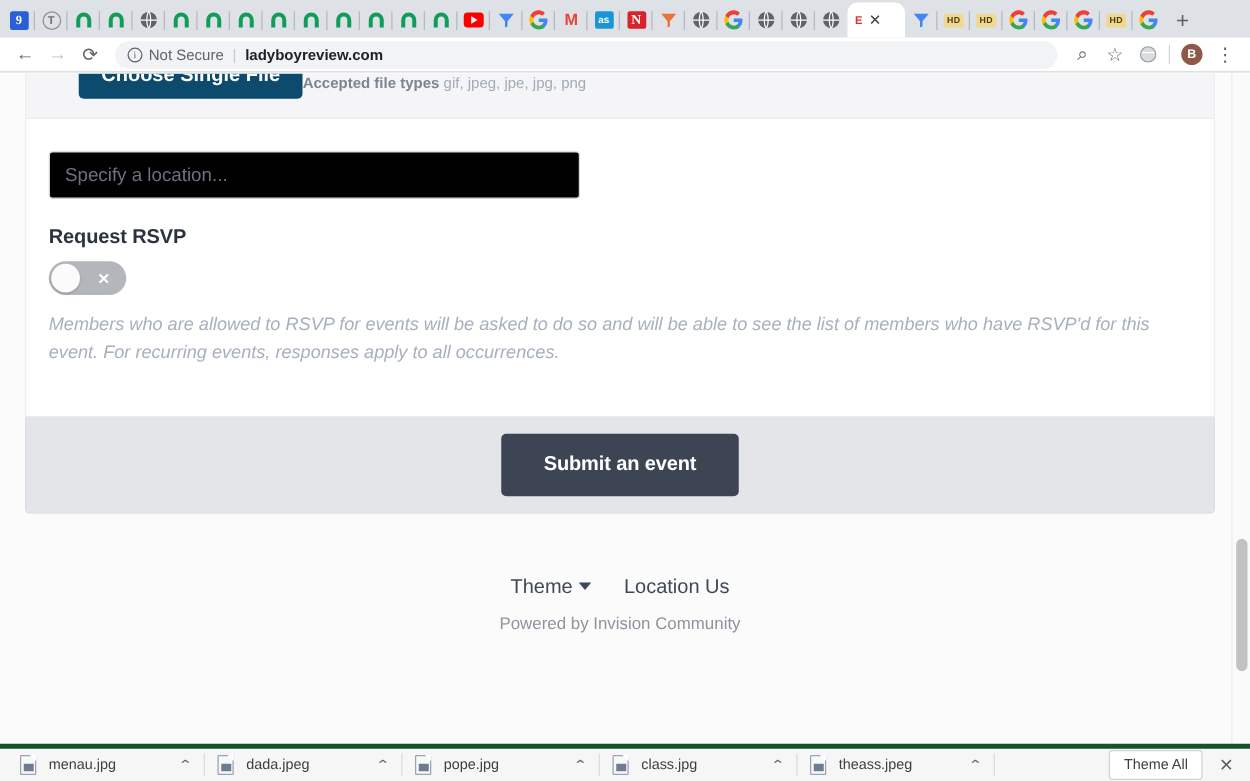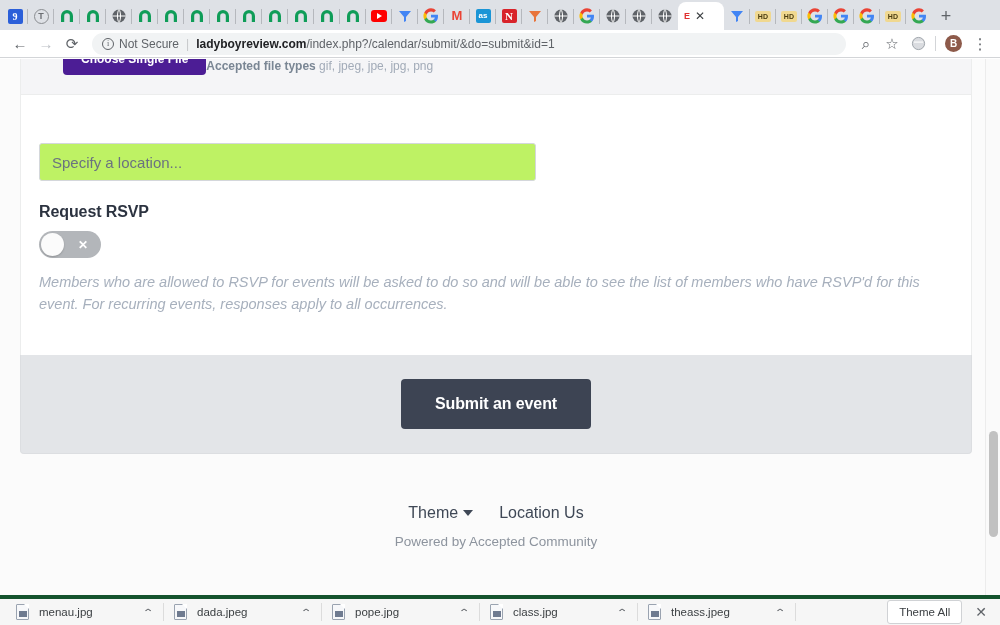--- a/index.html
+++ b/index.html
@@ -162,23 +162,23 @@
     border-top: none;
     height: 38px;
     display: flex;
     align-items: flex-start;
     padding-left: 42px;
     margin: 0 0 0 0;
     position: relative;
     overflow: hidden;
   }
   .choose-btn {
-    background: #4c1d95;
+    background: #0c4a6e;
     color: #fff;
-    font-size: 12px;
+    font-size: 16px;
     font-weight: bold;
     border-radius: 4px;
     padding: 9px 18px 9px;
     margin-top: -14px;
     white-space: nowrap;
   }
   .accepted {
     margin-top: 2px;
     font-size: 12px;
     color: #a2abb8;
@@ -195,32 +195,31 @@
   .form-body { padding: 26px 18px 40px 18px; }
 
   .field-label {
     font-size: 16px;
     font-weight: bold;
     color: #2c3340;
     margin-bottom: 10px;
     letter-spacing: -0.1px;
   }
   .loc-input {
-    width: 497px;
+    width: 425px;
     height: 38px;
     border: 1px solid #d4d7db;
     border-radius: 3px;
     padding: 0 12px;
     font-size: 15px;
     color: #6b7280;
     font-family: "Liberation Sans", sans-serif;
-    background: #bef264;
+    background: #000000;
     outline: none;
     display: block;
-    margin-top: 22px;
   }
   .loc-input::placeholder { color: #6b7280; opacity: 1; }
 
   .rsvp-block { margin-top: 22px; }
   .toggle {
     width: 62px; height: 27px;
     background: #b3b6ba;
     border-radius: 14px;
     margin-top: 9px;
     position: relative;
@@ -244,21 +243,21 @@
     color: #a7b0bd;
     max-width: 890px;
     font-style: italic;
   }
 
   .footer-bar {
     background: #e3e5e8;
     border: 1px solid #dcdee1;
     border-top: none;
     border-radius: 0 0 4px 4px;
-    height: 99px;
+    height: 78px;
     display: flex;
     align-items: center;
     justify-content: center;
   }
   .submit-btn {
     background: #3d4453;
     color: #fff;
     font-size: 16px;
     font-weight: bold;
     border: none;
@@ -586,21 +585,20 @@
 
   <div class="toolbar">
     <div class="navbtn">←</div>
     <div class="navbtn dim">→</div>
     <div class="navbtn">⟳</div>
     <div class="omnibox">
       <div class="info-icon">i</div>
       <span class="notsecure">Not Secure</span>
       <span class="url-div">|</span>
       <span class="url-host">ladyboyreview.com</span>
-        <span class="url-path">/index.php?/calendar/submit/&amp;do=submit&amp;id=1</span>
     </div>
     <div class="tb-right">
       <div class="navbtn">⌕</div>
       <div class="navbtn">☆</div>
       <div class="navbtn">
         <svg width="15" height="15" viewBox="0 0 16 16">
             <circle cx="8" cy="8" r="6.5" fill="#dadce0" stroke="#9aa0a6" stroke-width="1"></circle>
             <path d="M3 6.5h10" stroke="#fff" stroke-width="1.2"></path>
           </svg>
       </div>
@@ -642,21 +640,21 @@
 
       <div class="footer-bar">
         <button class="submit-btn">Submit an event</button>
       </div>
 
       <div class="site-footer">
         <div class="footer-links">
           <a href="#"><span>Theme</span><span class="caret-down"></span></a>
           <a href="#">Location Us</a>
         </div>
-        <div class="powered">Powered by Accepted Community</div>
+        <div class="powered">Powered by Invision Community</div>
       </div>
 
     </div>
 
     <div class="scrollbar">
       <div class="scroll-thumb"></div>
     </div>
   </div>
 
   <div class="downloadbar">

